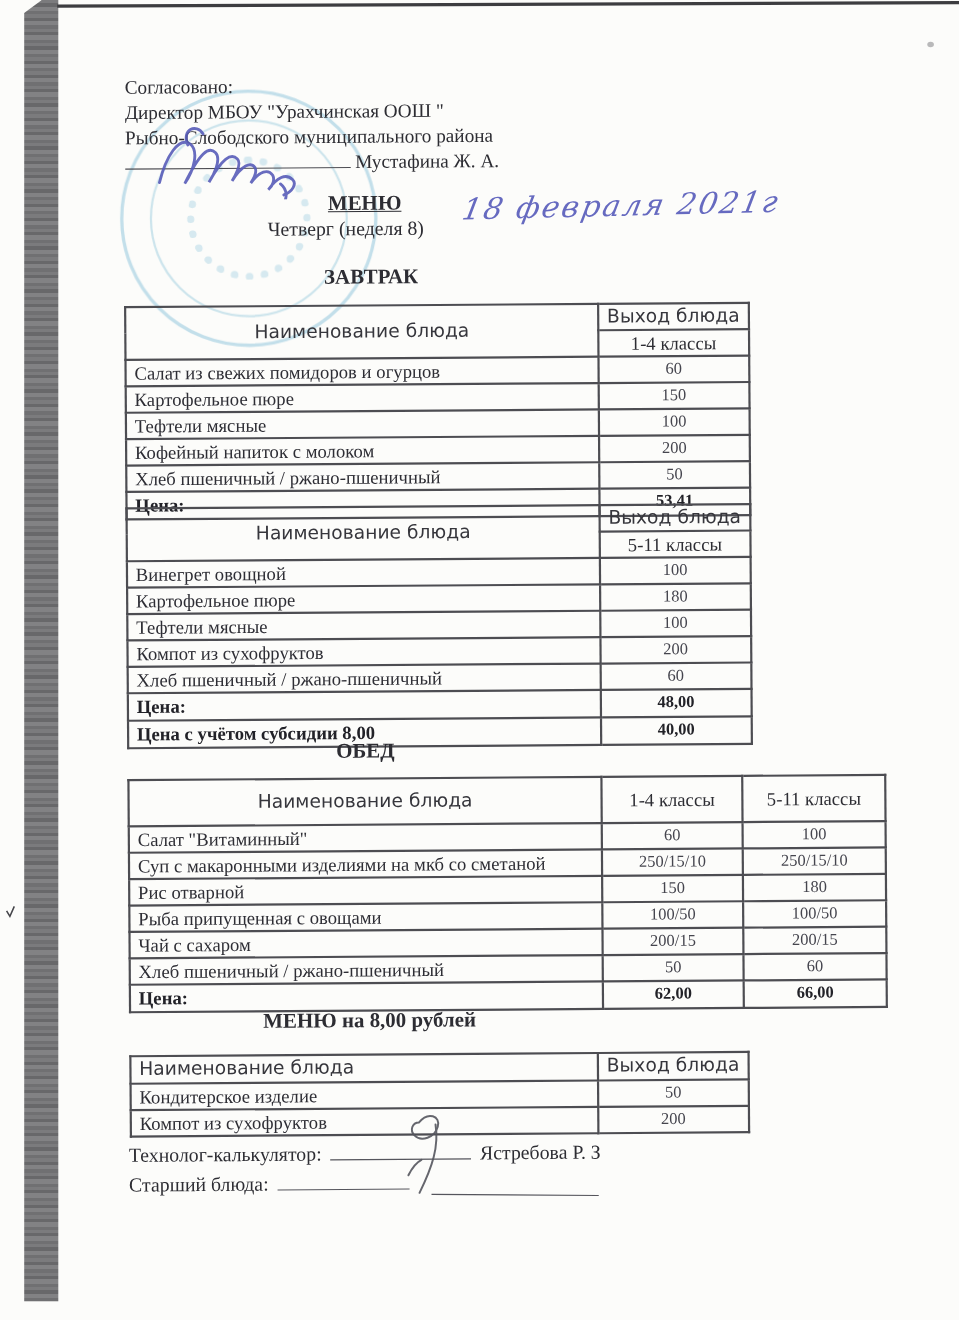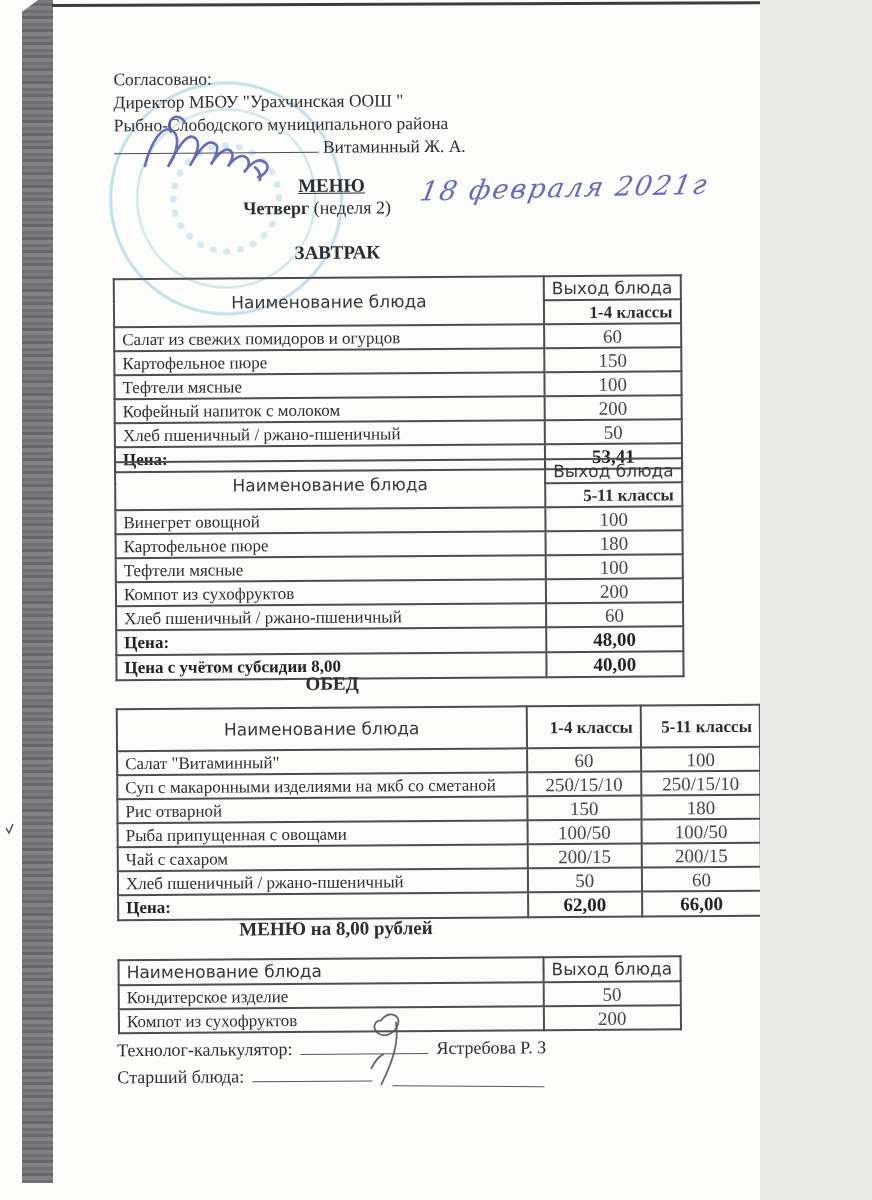--- a/index.html
+++ b/index.html
@@ -1,16 +1,16 @@
 <!DOCTYPE html>
 <html><head>
 <meta charset="utf-8">
 <style>
   html,body{margin:0;padding:0;background:#e9e9e7;}
-  .page{position:relative;width:760px;height:1200px;background:#fcfcfa;overflow:hidden;
+  .page{position:relative;width:872px;height:1200px;background:#fcfcfa;overflow:hidden;
         font-family:"Liberation Serif", serif;color:#2d2d33;}
   
   .edge-strip{position:absolute;left:22px;top:0;width:31px;height:1183px;
     background:repeating-linear-gradient(to bottom,#7b7b7d 0 3px,#68686a 3px 6px,#828284 6px 10px,#707072 10px 13px);
     z-index:5;}
   .corner-cut{position:absolute;left:0;top:0;width:38px;height:28px;background:#fcfcfa;
     clip-path:polygon(0 0,100% 0,0 100%);z-index:6;}
   .top-line{position:absolute;left:52px;top:4px;width:820px;height:3px;background:#3d3d40;
     transform:rotate(-0.22deg);transform-origin:left center;z-index:5;}
   .dot-artifact{position:absolute;left:843px;top:38px;width:6px;height:5px;border-radius:50%;
@@ -26,38 +26,38 @@
   .stamp::after{content:"";position:absolute;inset:58px;border-radius:50%;
     border:7px dotted rgba(126,188,214,0.30);}
   
   .approve{position:absolute;left:117px;top:66px;font-size:17.5px;line-height:23px;z-index:2;}
   .sign-line{display:inline-block;width:205px;border-bottom:1.6px solid #4c4c52;height:15px;
     margin-right:4px;}
   .signature1{position:absolute;left:138px;top:108px;z-index:3;}
   
   .t-menu{position:absolute;left:301px;top:174px;font-size:19px;font-weight:bold;z-index:2;text-decoration:underline;}
   .t-day{position:absolute;left:246px;top:197px;font-size:18px;z-index:2;}
-  .t-day .d{font-weight:bold;}
+  .t-day .d{font-weight:normal;}
   .hand-date{position:absolute;left:424px;top:172px;width:400px;font-size:27px;font-style:italic;
     color:#666ac0;transform:skewX(-12deg) rotate(-1deg);letter-spacing:2px;z-index:2;
     font-family:"DejaVu Serif", serif;}
   .sec{position:absolute;font-size:19px;font-weight:bold;z-index:2;}
   .sec-breakfast{left:297px;top:241px;}
   .sec-lunch{left:305px;top:672px;text-align:right;}
   .sec-menu8{left:237px;top:917px;}
   
   table.menu-table{position:absolute;border-collapse:collapse;table-layout:fixed;z-index:2;}
   .menu-table td{border:2px solid #4d4d52;padding:0 7px;height:22px;font-size:17px;
     line-height:19px;overflow:hidden;white-space:nowrap;}
   .hdr-name,.hdr-out{font-family:"DejaVu Sans", sans-serif;font-size:16px;text-align:center;
     color:#36363c;font-weight:400;}
   .hdr-out{height:30px;}
-  .hdr-class{font-weight:bold;text-align:right;height:22px;font-size:17px;}
+  .hdr-class{font-weight:normal;text-align:center;height:22px;font-size:17px;}
   .menu-table .cell-name{text-align:left;color:#2e2e35;}
-  .menu-table .cell-val{text-align:center;color:#45454e;font-size:19px;}
+  .menu-table .cell-val{text-align:center;color:#45454e;font-size:15px;}
   .price-row td{font-weight:bold;height:23px;color:#222228 !important;}
   .t1{left:115px;top:276px;}
   .t2{left:115px;top:459px;}
   .t3{left:115px;top:706px;}
   .t3 .hdr-name{height:40px;}
   .t3 .hdr-class{height:40px;}
   .t4{left:115px;top:957px;}
   .t4 .hdr-name,.t4 .hdr-out{text-align:left;height:23px;}
   
   .footer{position:absolute;left:114px;top:1035px;font-size:18px;line-height:27px;z-index:2;}
@@ -82,36 +82,36 @@
 
   <div class="tilt">
 
     <div class="stamp"></div>
 
     <div class="approve">
       <div>Согласовано:</div>
       <div>Директор МБОУ "Урахчинская  ООШ "</div>
       <div>Рыбно-Слободского муниципального района</div>
       <div>
-        <span class="sign-line"></span><span>Витаминный Ж. А.</span>
+        <span class="sign-line"></span><span>Мустафина Ж. А.</span>
       </div>
     </div>
 
     <svg class="signature1" width="210" height="72" viewBox="0 0 210 72">
       <g stroke="#585cb8" stroke-width="2.6" fill="none" stroke-linecap="round" opacity="0.9">
         <path d="M10,56 C16,32 28,14 38,21 C46,27 42,44 33,57 C47,29 55,23 61,29 C67,35 59,50 55,56 C67,35 75,29 81,35 C85,39 79,50 76,55 C85,41 93,37 97,43 C99,47 95,54 93,57 C101,46 109,44 113,50 C115,54 113,60 109,63 C117,52 125,48 131,54 C135,58 131,65 123,68"></path>
         <path d="M36,22 C30,8 44,2 50,12"></path>
         <path d="M120,58 C130,66 124,82 110,88"></path>
       </g>
     </svg>
 
     <div class="t-menu">МЕНЮ</div>
     <div class="t-day">
       <span class="d">Четверг</span>
-      <span>(неделя 2)</span>
+      <span>(неделя 8)</span>
     </div>
     <div class="hand-date">18  февраля 2021г</div>
 
     <div class="sec sec-breakfast">ЗАВТРАК</div>
 
     <table class="menu-table t1">
       <colgroup>
           <col style="width:430px">
           <col style="width:131px">
         </colgroup>

